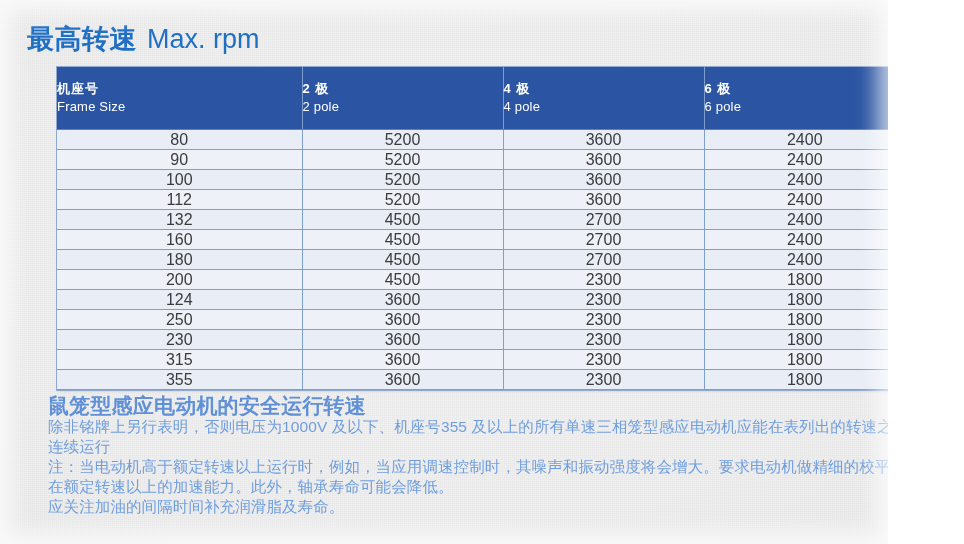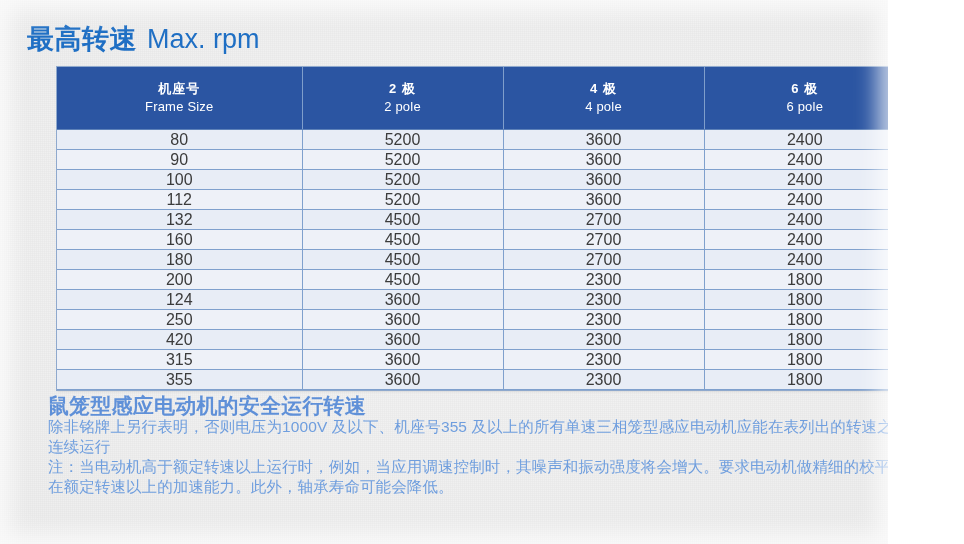--- a/index.html
+++ b/index.html
@@ -75,21 +75,21 @@
   #rpm-table col.c3 { width: 201px; }
 
   #rpm-table thead th {
     background: #2b55a2;
     color: #ffffff;
     font-size: 13px;
     font-weight: bold;
     line-height: 1.42;
     height: 62px;
     padding: 0;
-    text-align: center;
+    text-align: left;
     vertical-align: middle;
     border-right: 1px solid #7f9ecb;
     border-bottom: 1px solid #5d81b8;
   }
   #rpm-table thead th:last-child { border-right: none; margin-top: 41px; }
   #rpm-table thead th .ln2 {
     display: block;
     font-weight: normal;
     letter-spacing: .2px;
   }
@@ -230,21 +230,21 @@
           <td>2300</td>
           <td>1800</td>
         </tr>
         <tr>
           <td>250</td>
           <td>3600</td>
           <td>2300</td>
           <td>1800</td>
         </tr>
         <tr>
-          <td>420</td>
+          <td>230</td>
           <td>3600</td>
           <td>2300</td>
           <td>1800</td>
         </tr>
         <tr>
           <td>315</td>
           <td>3600</td>
           <td>2300</td>
           <td>1800</td>
         </tr>
@@ -254,16 +254,17 @@
           <td>2300</td>
           <td>1800</td>
         </tr>
       </tbody>
   </table>
 
   <div id="notes">
     <p class="heading">鼠笼型感应电动机的安全运行转速</p>
     <p class="para">除非铭牌上另行表明，否则电压为1000V 及以下、机座号355 及以上的所有单速三相笼型感应电动机应能在表列出的转速之内安全连续运行</p>
     <p class="para">注：当电动机高于额定转速以上运行时，例如，当应用调速控制时，其噪声和振动强度将会增大。要求电动机做精细的校平以满足在额定转速以上的加速能力。此外，轴承寿命可能会降低。</p>
+    <p class="para">应关注加油的间隔时间补充润滑脂及寿命。</p>
   </div>
 
   <div id="edge-glow"></div>
 </div>
 
 </body></html>

